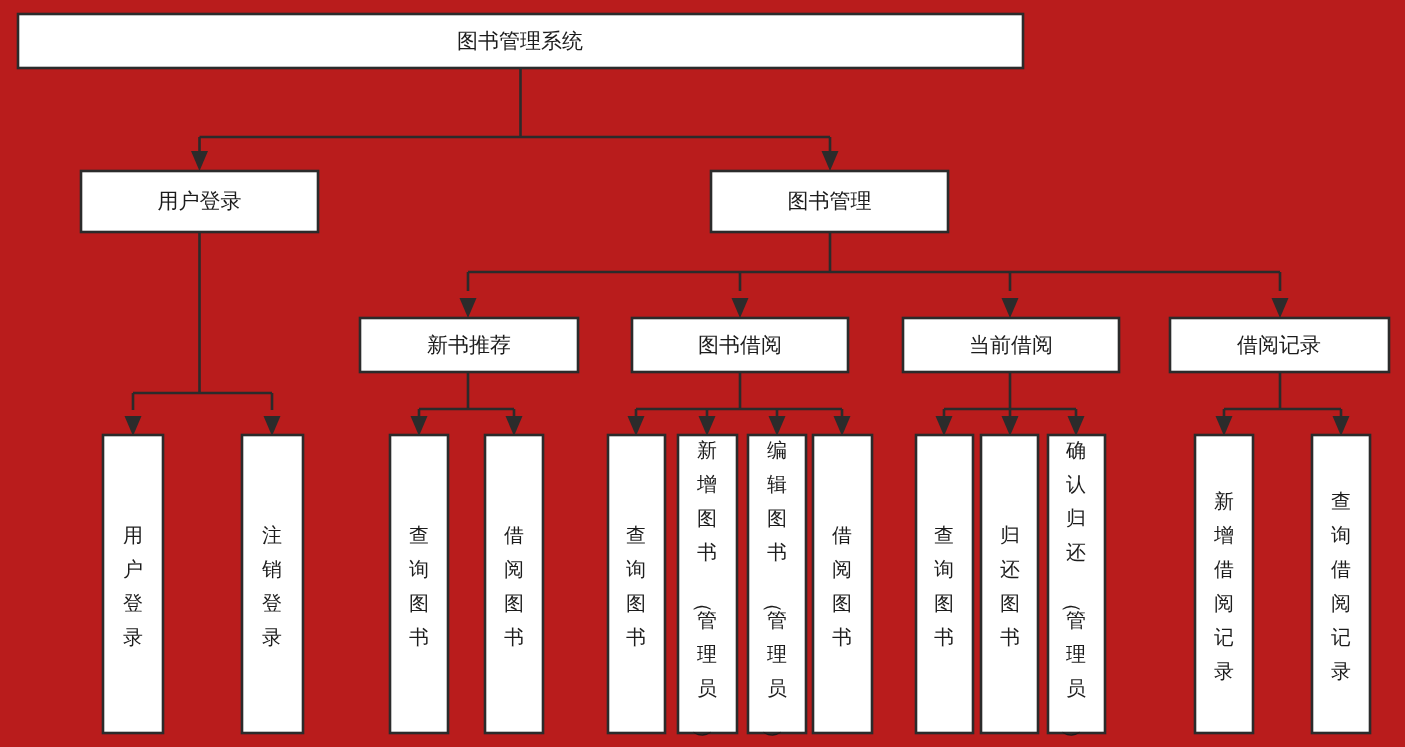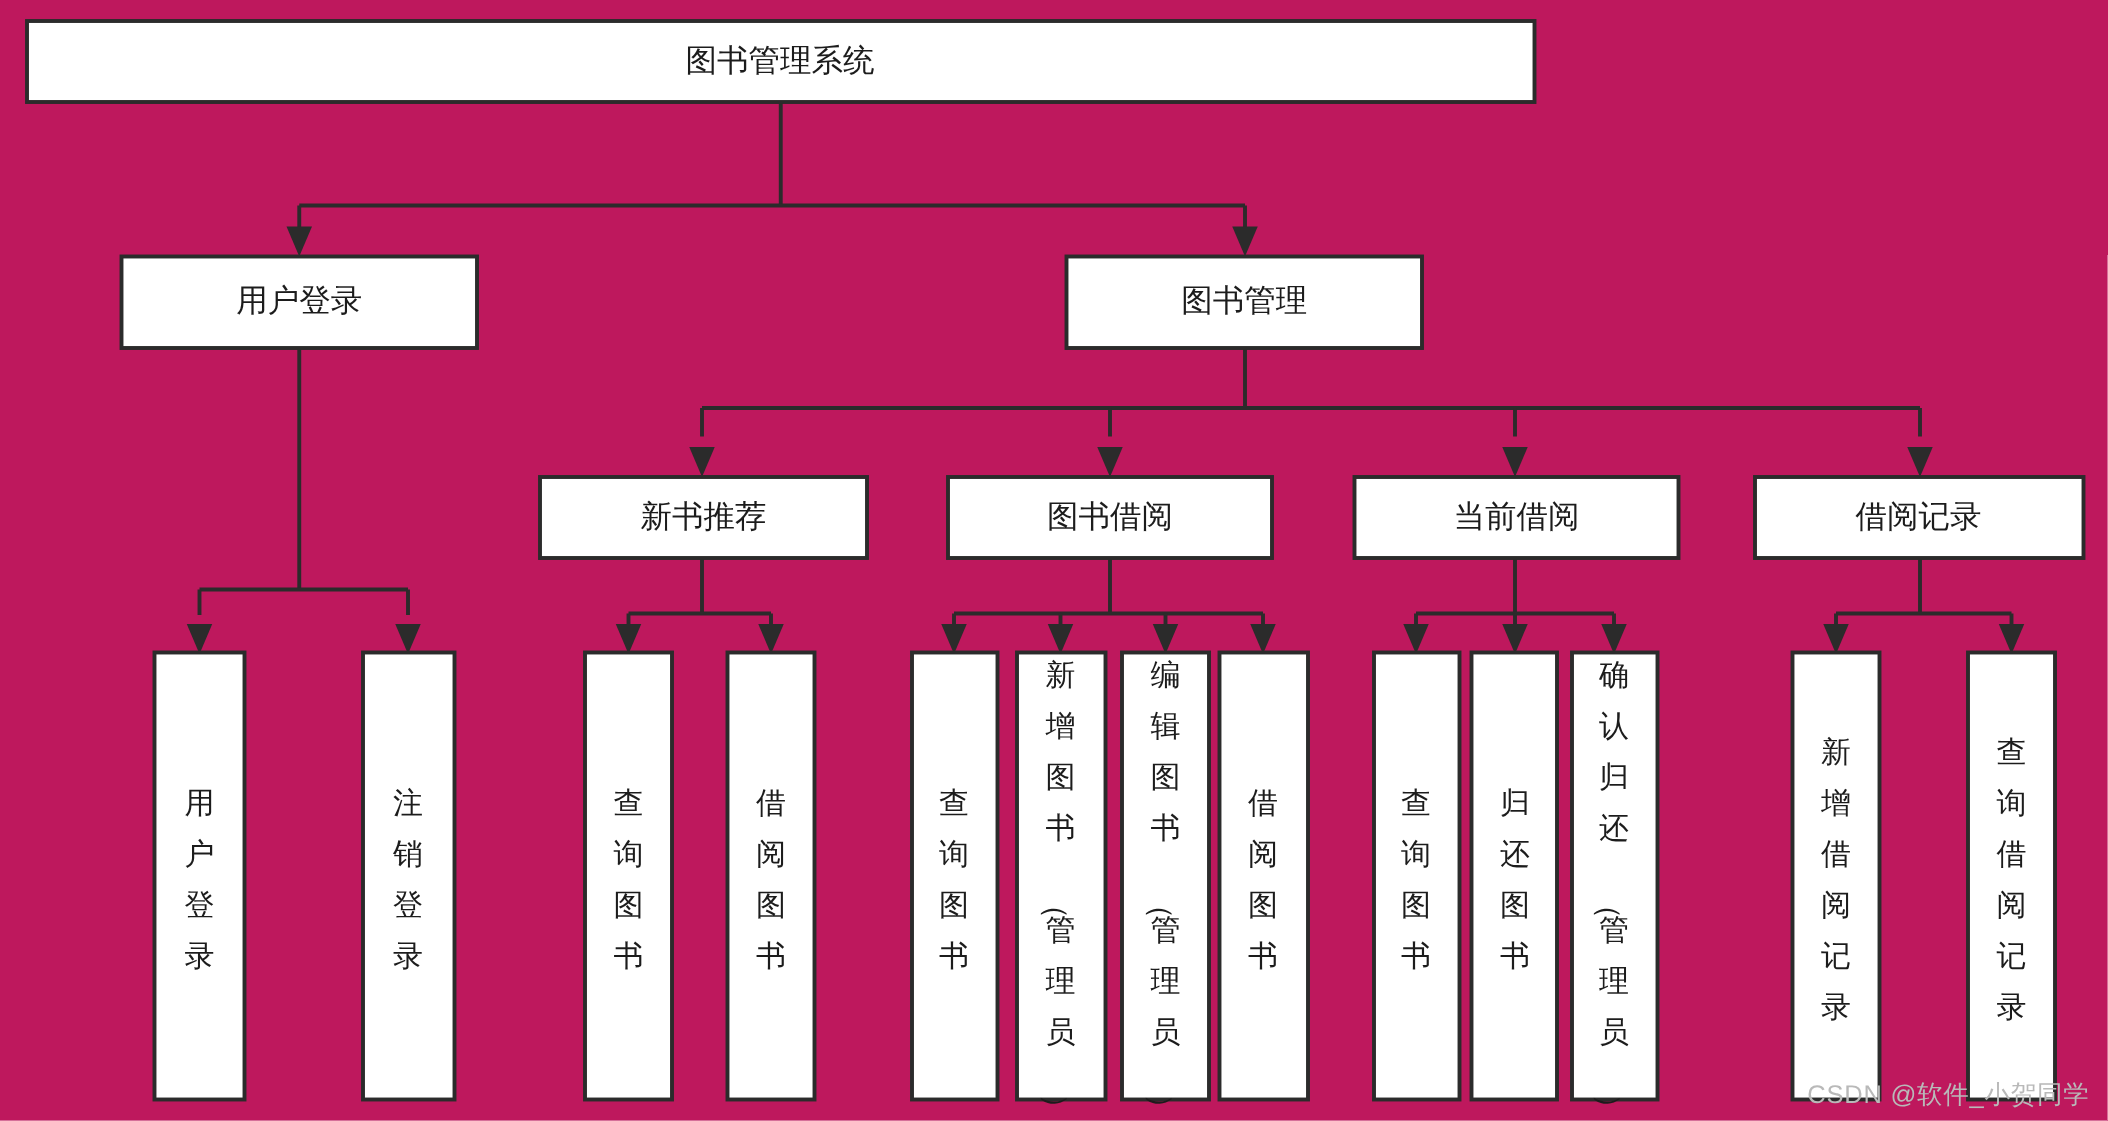--- a/index.html
+++ b/index.html
@@ -12,21 +12,21 @@
     width: 1405px;
     height: 747px;
     font-family: "Liberation Sans", "DejaVu Sans", sans-serif;
     overflow: hidden;
     position: relative;
   }
   #diagram-root {
     position: relative;
     width: 1405px;
     height: 747px;
-    background: #be185d;
+    background: #b91c1c;
   }
   svg.diagram-canvas {
     position: absolute;
     left: 0;
     top: 0;
     width: 1405px;
     height: 747px;
   }
   .node-box {
     fill: #ffffff;
@@ -208,15 +208,14 @@
       <text class="node-label-v" x="944" y="0"><tspan x="944" y="541.84">查</tspan><tspan x="944" y="575.84">询</tspan><tspan x="944" y="609.84">图</tspan><tspan x="944" y="643.84">书</tspan></text>
       <text class="node-label-v" x="1010" y="0"><tspan x="1010" y="541.84">归</tspan><tspan x="1010" y="575.84">还</tspan><tspan x="1010" y="609.84">图</tspan><tspan x="1010" y="643.84">书</tspan></text>
       <text class="node-label-v" x="1076" y="0"><tspan x="1076" y="456.84">确</tspan><tspan x="1076" y="490.84">认</tspan><tspan x="1076" y="524.8399999999999">归</tspan><tspan x="1076" y="558.8399999999999">还</tspan><tspan x="1076" y="592.8399999999999" rotate="90">（</tspan><tspan x="1076" y="626.8399999999999">管</tspan><tspan x="1076" y="660.8399999999999">理</tspan><tspan x="1076" y="694.8399999999999">员</tspan><tspan x="1076" y="728.8399999999999" rotate="90">）</tspan></text>
 
       <text class="node-label-v" x="1224" y="0"><tspan x="1224" y="507.84">新</tspan><tspan x="1224" y="541.8399999999999">增</tspan><tspan x="1224" y="575.8399999999999">借</tspan><tspan x="1224" y="609.8399999999999">阅</tspan><tspan x="1224" y="643.8399999999999">记</tspan><tspan x="1224" y="677.8399999999999">录</tspan></text>
       <text class="node-label-v" x="1341" y="0"><tspan x="1341" y="507.84">查</tspan><tspan x="1341" y="541.8399999999999">询</tspan><tspan x="1341" y="575.8399999999999">借</tspan><tspan x="1341" y="609.8399999999999">阅</tspan><tspan x="1341" y="643.8399999999999">记</tspan><tspan x="1341" y="677.8399999999999">录</tspan></text>
     </g>
 
   </svg>
 
-  <div class="watermark-text">CSDN @软件_小贺同学</div>
 
 </div>
 
 </body></html>

